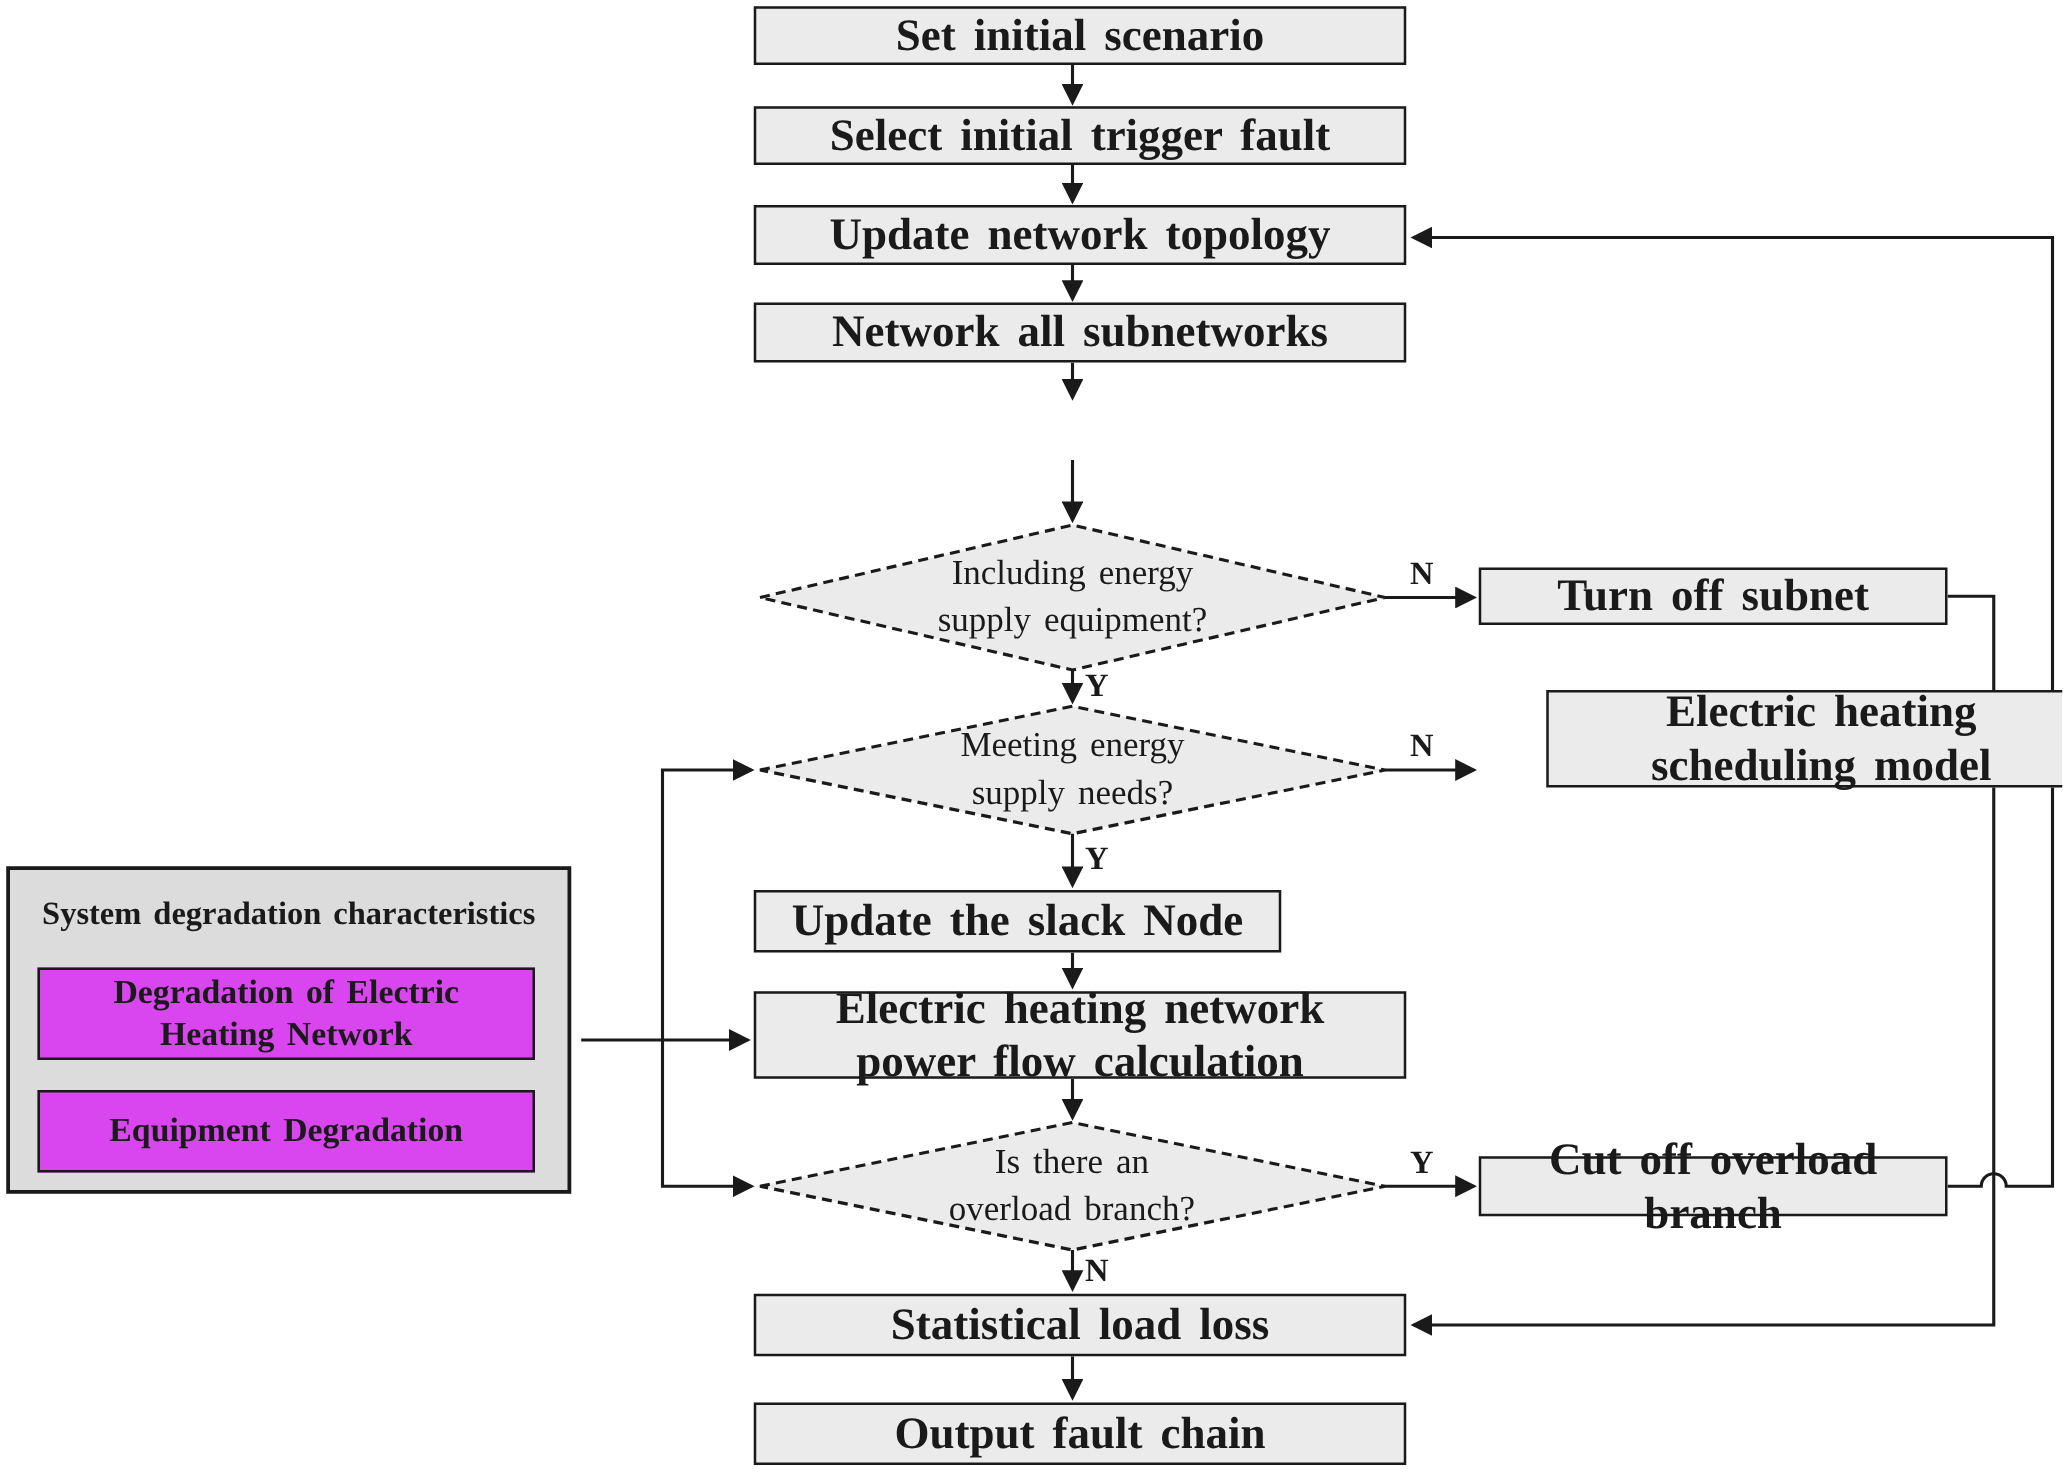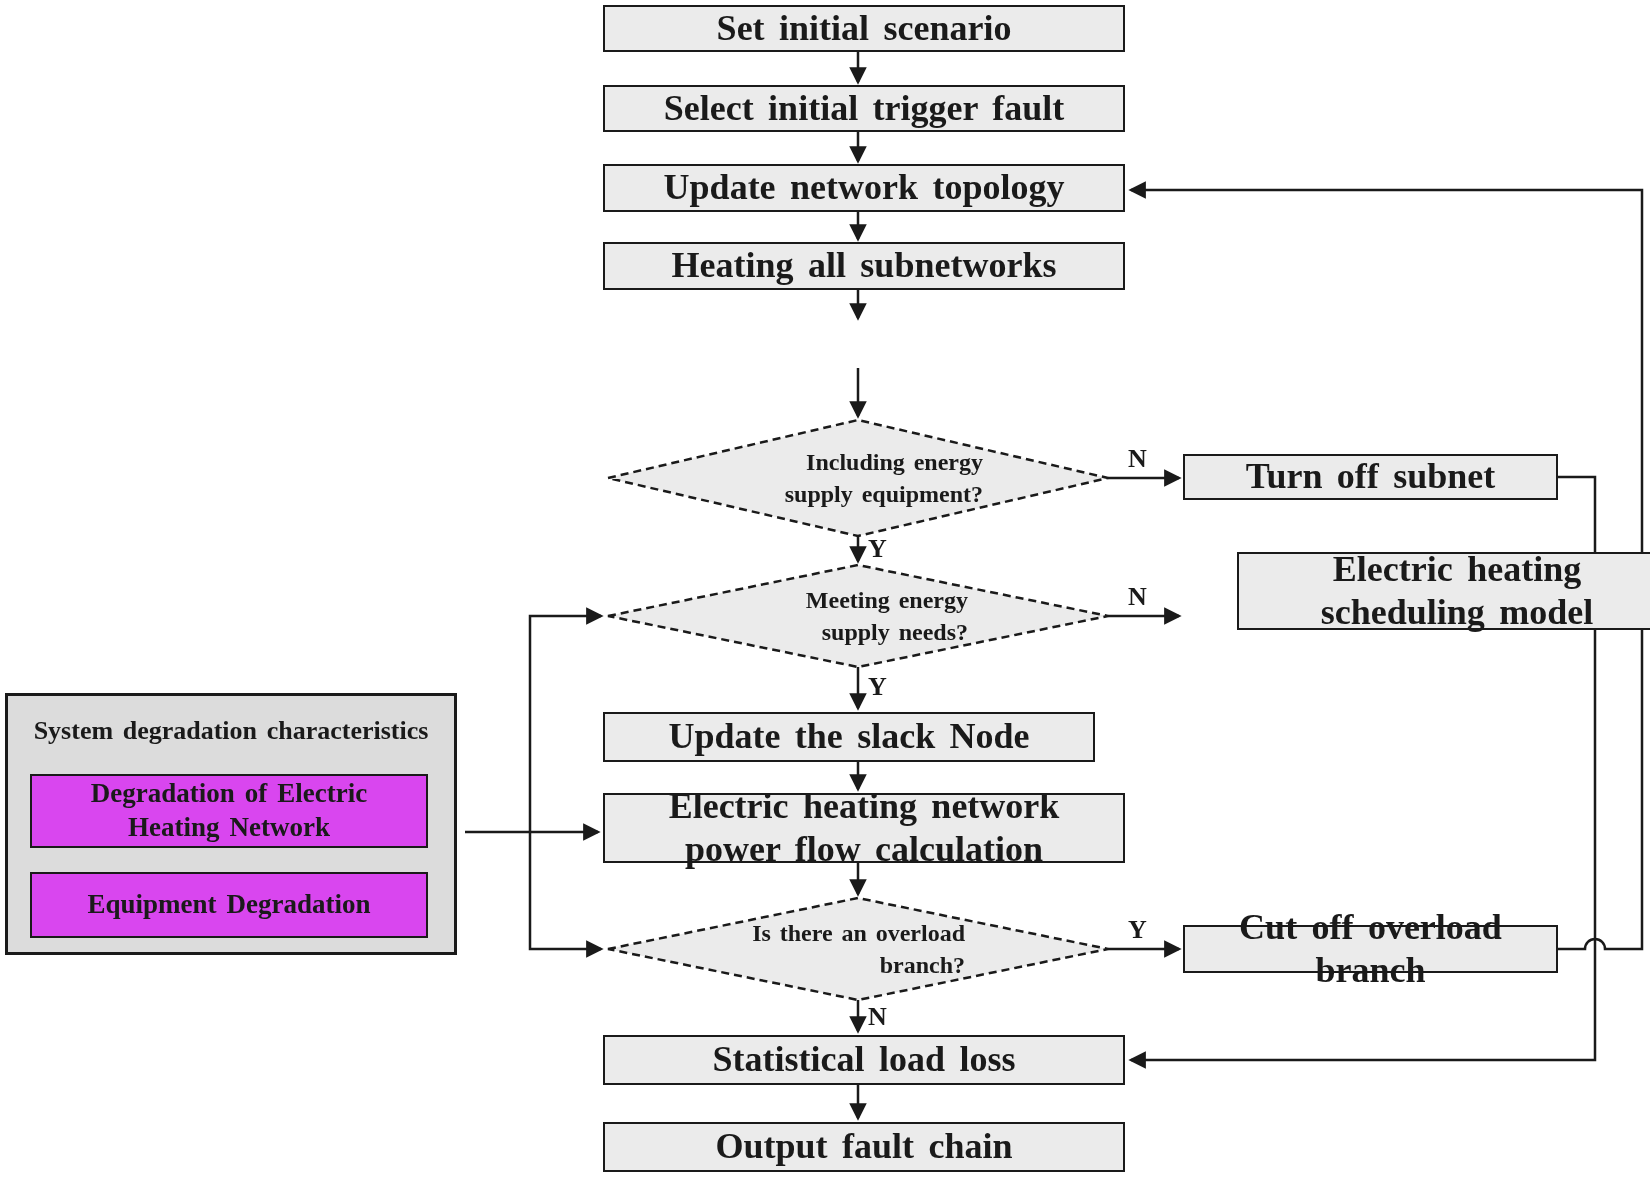--- a/index.html
+++ b/index.html
@@ -7,22 +7,22 @@
     position:relative;width:1650px;height:1178px;background:#ffffff;
     font-family:"Liberation Serif","DejaVu Serif",serif;color:#1a1a1a;overflow:hidden;
   }
   #wires{position:absolute;left:0;top:0;width:1650px;height:1178px;}
   .node{
     position:absolute;box-sizing:border-box;background:#ebebeb;border:2.5px solid #1a1a1a;
     display:flex;align-items:center;justify-content:center;text-align:center;
     font-size:36px;font-weight:600;line-height:1.2;word-spacing:0.15em;padding:0 10px;
   }
   .dtext{
-    position:absolute;display:flex;align-items:center;justify-content:center;text-align:right;
-    font-size:24px;font-weight:700;line-height:1.35;word-spacing:0.12em;
+    position:absolute;display:flex;align-items:center;justify-content:center;text-align:center;
+    font-size:28px;font-weight:400;line-height:1.35;word-spacing:0.12em;
   }
   .branch{
     position:absolute;font-size:26px;font-weight:600;
   }
   #side-panel{
     position:absolute;left:5px;top:693px;width:452px;height:262px;box-sizing:border-box;
     background:#dcdcdc;border:3px solid #1a1a1a;
   }
   #side-panel-title{
     position:absolute;left:0;top:20px;width:100%;text-align:center;
@@ -73,22 +73,22 @@
 
       <path d="M465 832 H598" marker-end="url(#arr)"></path>
       <path d="M530 832 V616 H601" marker-end="url(#arr)"></path>
       <path d="M530 832 V949 H601" marker-end="url(#arr)"></path>
     </g>
   </svg>
 
   <div class="node" style="left:603px;top:5px;width:522px;height:47px;">Set initial scenario</div>
   <div class="node" style="left:603px;top:85px;width:522px;height:47px;">Select initial trigger fault</div>
   <div class="node" style="left:603px;top:164px;width:522px;height:48px;">Update network topology</div>
-  <div class="node" style="left:603px;top:242px;width:522px;height:48px;">Heating all subnetworks</div>
-  <div class="node" style="left:603px;top:712px;width:492px;height:50px;">Update the slack Node</div>
+  <div class="node" style="left:603px;top:242px;width:522px;height:48px;">Network all subnetworks</div>
+  <div class="node" style="left:603px;top:712px;width:422px;height:50px;">Update the slack Node</div>
   <div class="node" style="left:603px;top:793px;width:522px;height:70px;">Electric heating network power flow calculation</div>
   <div class="node" style="left:603px;top:1035px;width:522px;height:50px;">Statistical load loss</div>
   <div class="node" style="left:603px;top:1122px;width:522px;height:50px;">Output fault chain</div>
 
   <div class="node" style="left:1183px;top:454px;width:375px;height:46px;">Turn off subnet</div>
   <div class="node" style="left:1237px;top:552px;width:440px;height:78px;">Electric heating scheduling model</div>
   <div class="node" style="left:1183px;top:925px;width:375px;height:48px;">Cut off overload branch</div>
 
   <div class="dtext" style="left:733px;top:436px;width:250px;height:84px;">Including energy supply equipment?</div>
   <div class="dtext" style="left:748px;top:578px;width:220px;height:76px;">Meeting energy supply needs?</div>

